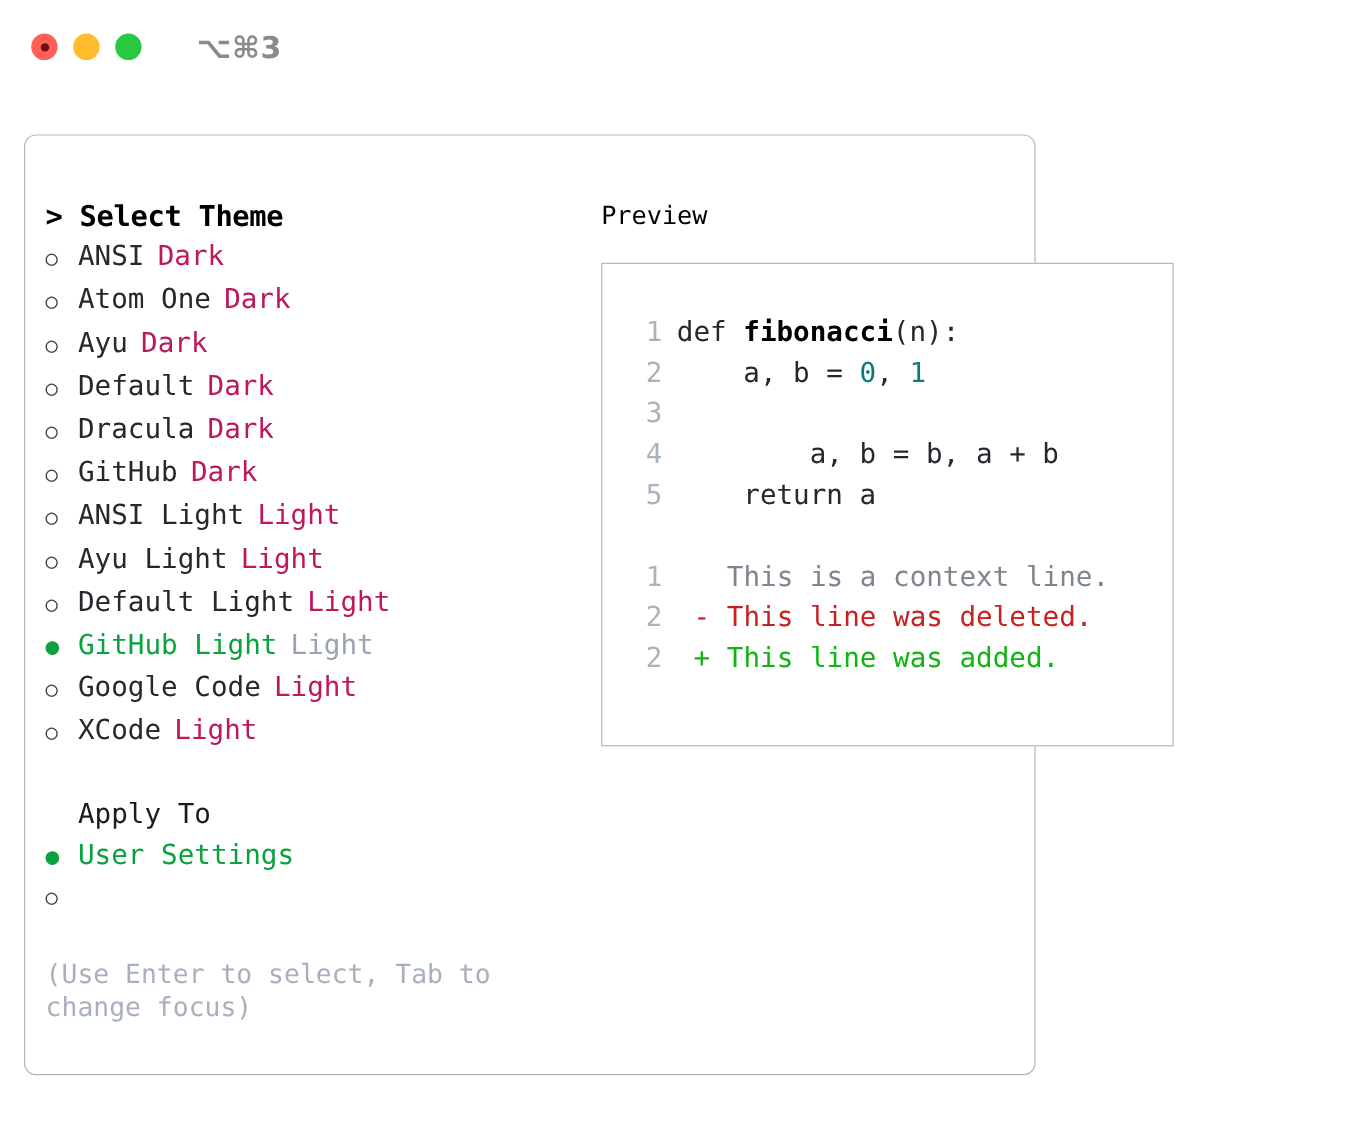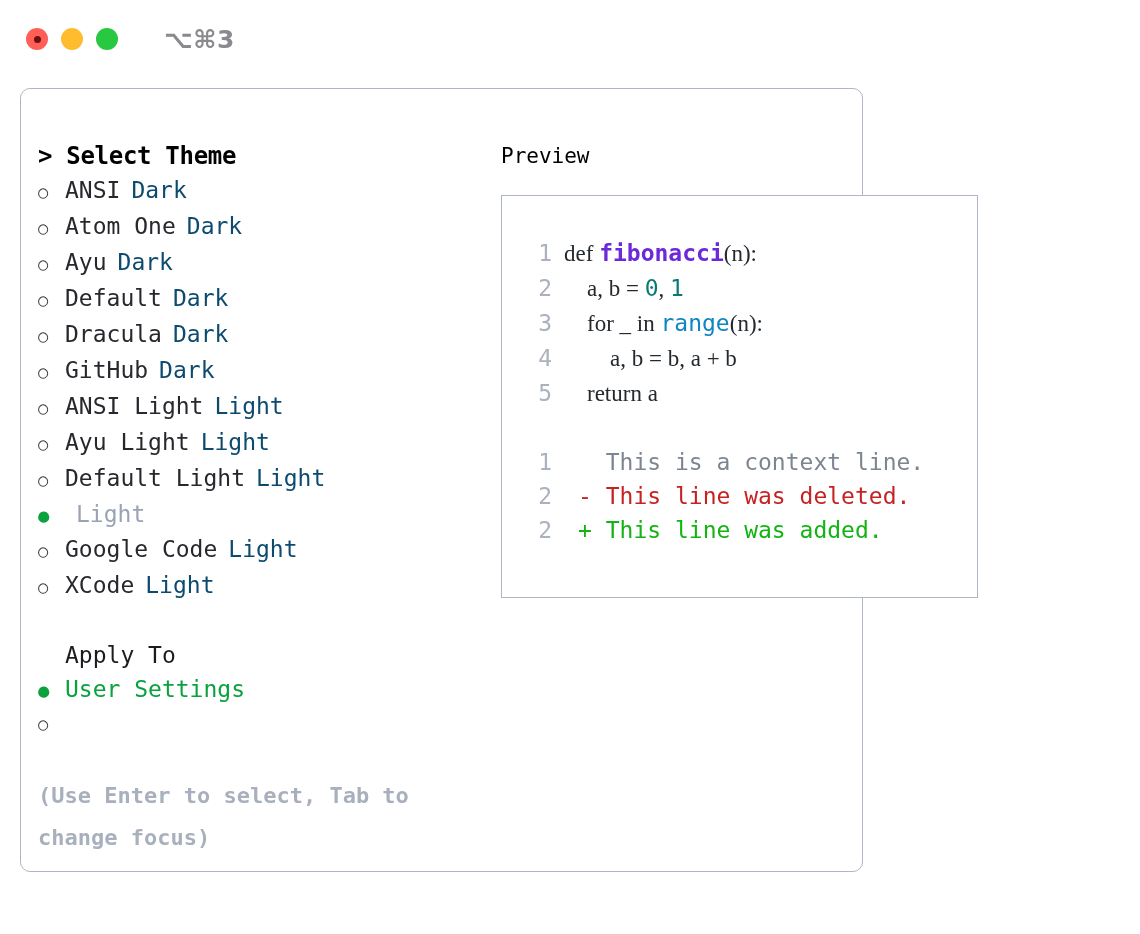--- a/index.html
+++ b/index.html
@@ -65,21 +65,21 @@
     font-weight: 700;
     color: #8a8a8e;
     letter-spacing: 0.5px;
     font-family: "DejaVu Sans", "Liberation Sans", sans-serif;
   }
 
   
   .frame {
     position: absolute;
     left: 20px;
-    top: 88px;
+    top: 112px;
     width: 843px;
     height: 784px;
     border: 1.6px solid #aeb6c4;
     border-radius: 10px;
     box-sizing: border-box;
     background: #ffffff;
   }
 
   
   .left-col {
@@ -107,43 +107,42 @@
     width: 27px;
     flex: 0 0 27px;
     color: #3b3b42;
     font-size: 17px;
     line-height: 34px;
   }
   .bullet.sel { color: #0aa23f; font-size: 19px; }
   .opt-label { color: #27272d; }
   .opt-row.selected .opt-label { color: #0aa23f; }
   .opt-tag {
-    color: #0c4a6e;
+    color: #be185d;
     margin-left: 11px;
   }
   .opt-row.selected .opt-tag { color: #9aa3b2; }
 
   .section-gap { height: 34px; }
 
   .subheader {
     font-size: 23px;
     color: #1c1c20;
     line-height: 34px;
     padding-left: 27px;
     white-space: pre;
   }
 
   .hint {
     margin-top: 34px;
     font-size: 22px;
     color: #a8b0bd;
-    line-height: 42px;
+    line-height: 28px;
     width: 410px;
     white-space: pre-wrap;
-    font-weight: bold;
   }
 
   
   .right-col {
     position: absolute;
     left: 480px;
     top: 50px;
     width: 500px;
   }
   .preview-title {
@@ -171,24 +170,24 @@
   .ln {
     width: 28px;
     flex: 0 0 28px;
     text-align: right;
     color: #aab2be;
     margin-right: 12px;
   }
   .code-text { color: #24292e; }
   .blank-line { height: 34px; }
 
-  .tok-fn  { color: #6d28d9; font-weight: 700; }
+  .tok-fn  { color: #000000; font-weight: 700; }
   .tok-num { color: #0b7a76; }
   .tok-kw  { color: #1184c4; }
-  .tok-plain { color: #24292e; font-family: Liberation Serif, serif; }
+  .tok-plain { color: #24292e; }
 
   .diff-ctx { color: #7d8590; }
   .diff-del { color: #c62222; }
   .diff-add { color: #11b511; }
 </style>
 </head>
 <body>
 
 <div class="page">
 
@@ -209,21 +208,21 @@
       <div id="theme-list">
           <div class="opt-row"><span class="bullet">○</span><span class="opt-label">ANSI</span><span class="opt-tag">Dark</span></div>
           <div class="opt-row"><span class="bullet">○</span><span class="opt-label">Atom One</span><span class="opt-tag">Dark</span></div>
           <div class="opt-row"><span class="bullet">○</span><span class="opt-label">Ayu</span><span class="opt-tag">Dark</span></div>
           <div class="opt-row"><span class="bullet">○</span><span class="opt-label">Default</span><span class="opt-tag">Dark</span></div>
           <div class="opt-row"><span class="bullet">○</span><span class="opt-label">Dracula</span><span class="opt-tag">Dark</span></div>
           <div class="opt-row"><span class="bullet">○</span><span class="opt-label">GitHub</span><span class="opt-tag">Dark</span></div>
           <div class="opt-row"><span class="bullet">○</span><span class="opt-label">ANSI Light</span><span class="opt-tag">Light</span></div>
           <div class="opt-row"><span class="bullet">○</span><span class="opt-label">Ayu Light</span><span class="opt-tag">Light</span></div>
           <div class="opt-row"><span class="bullet">○</span><span class="opt-label">Default Light</span><span class="opt-tag">Light</span></div>
-          <div class="opt-row selected"><span class="bullet sel">●</span><span class="opt-tag">Light</span></div>
+          <div class="opt-row selected"><span class="bullet sel">●</span><span class="opt-label">GitHub Light</span><span class="opt-tag">Light</span></div>
           <div class="opt-row"><span class="bullet">○</span><span class="opt-label">Google Code</span><span class="opt-tag">Light</span></div>
           <div class="opt-row"><span class="bullet">○</span><span class="opt-label">XCode</span><span class="opt-tag">Light</span></div>
         </div>
 
       <div class="section-gap"></div>
 
       <div class="subheader">Apply To</div>
 
       <div id="apply-to-list">
           <div class="opt-row selected"><span class="bullet sel">●</span><span class="opt-label">User Settings</span></div>
@@ -232,21 +231,21 @@
 
       <div class="hint">(Use Enter to select, Tab to change focus)</div>
     </div>
 
     <div class="right-col">
       <div class="preview-title">Preview</div>
       <div class="preview-box">
         <div id="code-block">
             <div class="code-line"><span class="ln">1</span><span class="code-text"><span class="tok-plain">def </span><span class="tok-fn">fibonacci</span><span class="tok-plain">(n):</span></span></div>
             <div class="code-line"><span class="ln">2</span><span class="code-text"><span class="tok-plain">    a, b = </span><span class="tok-num">0</span><span class="tok-plain">, </span><span class="tok-num">1</span></span></div>
-            <div class="code-line"><span class="ln">3</span><span class="code-text"><span class="tok-plain">    for _ in </span><span class="tok-kw">range</span><span class="tok-plain">(n):</span></span></div>
+            <div class="code-line"><span class="ln">3</span></div>
             <div class="code-line"><span class="ln">4</span><span class="code-text"><span class="tok-plain">        a, b = b, a + b</span></span></div>
             <div class="code-line"><span class="ln">5</span><span class="code-text"><span class="tok-plain">    return a</span></span></div>
           </div>
         <div class="blank-line"></div>
         <div id="diff-block">
             <div class="code-line"><span class="ln">1</span><span class="diff-ctx" style="margin-left: 14px;"> </span><span class="diff-ctx"> This is a context line.</span></div>
             <div class="code-line"><span class="ln">2</span><span class="diff-del" style="margin-left: 14px;">-</span><span class="diff-del"> This line was deleted.</span></div>
             <div class="code-line"><span class="ln">2</span><span class="diff-add" style="margin-left: 14px;">+</span><span class="diff-add"> This line was added.</span></div>
           </div>
       </div>

